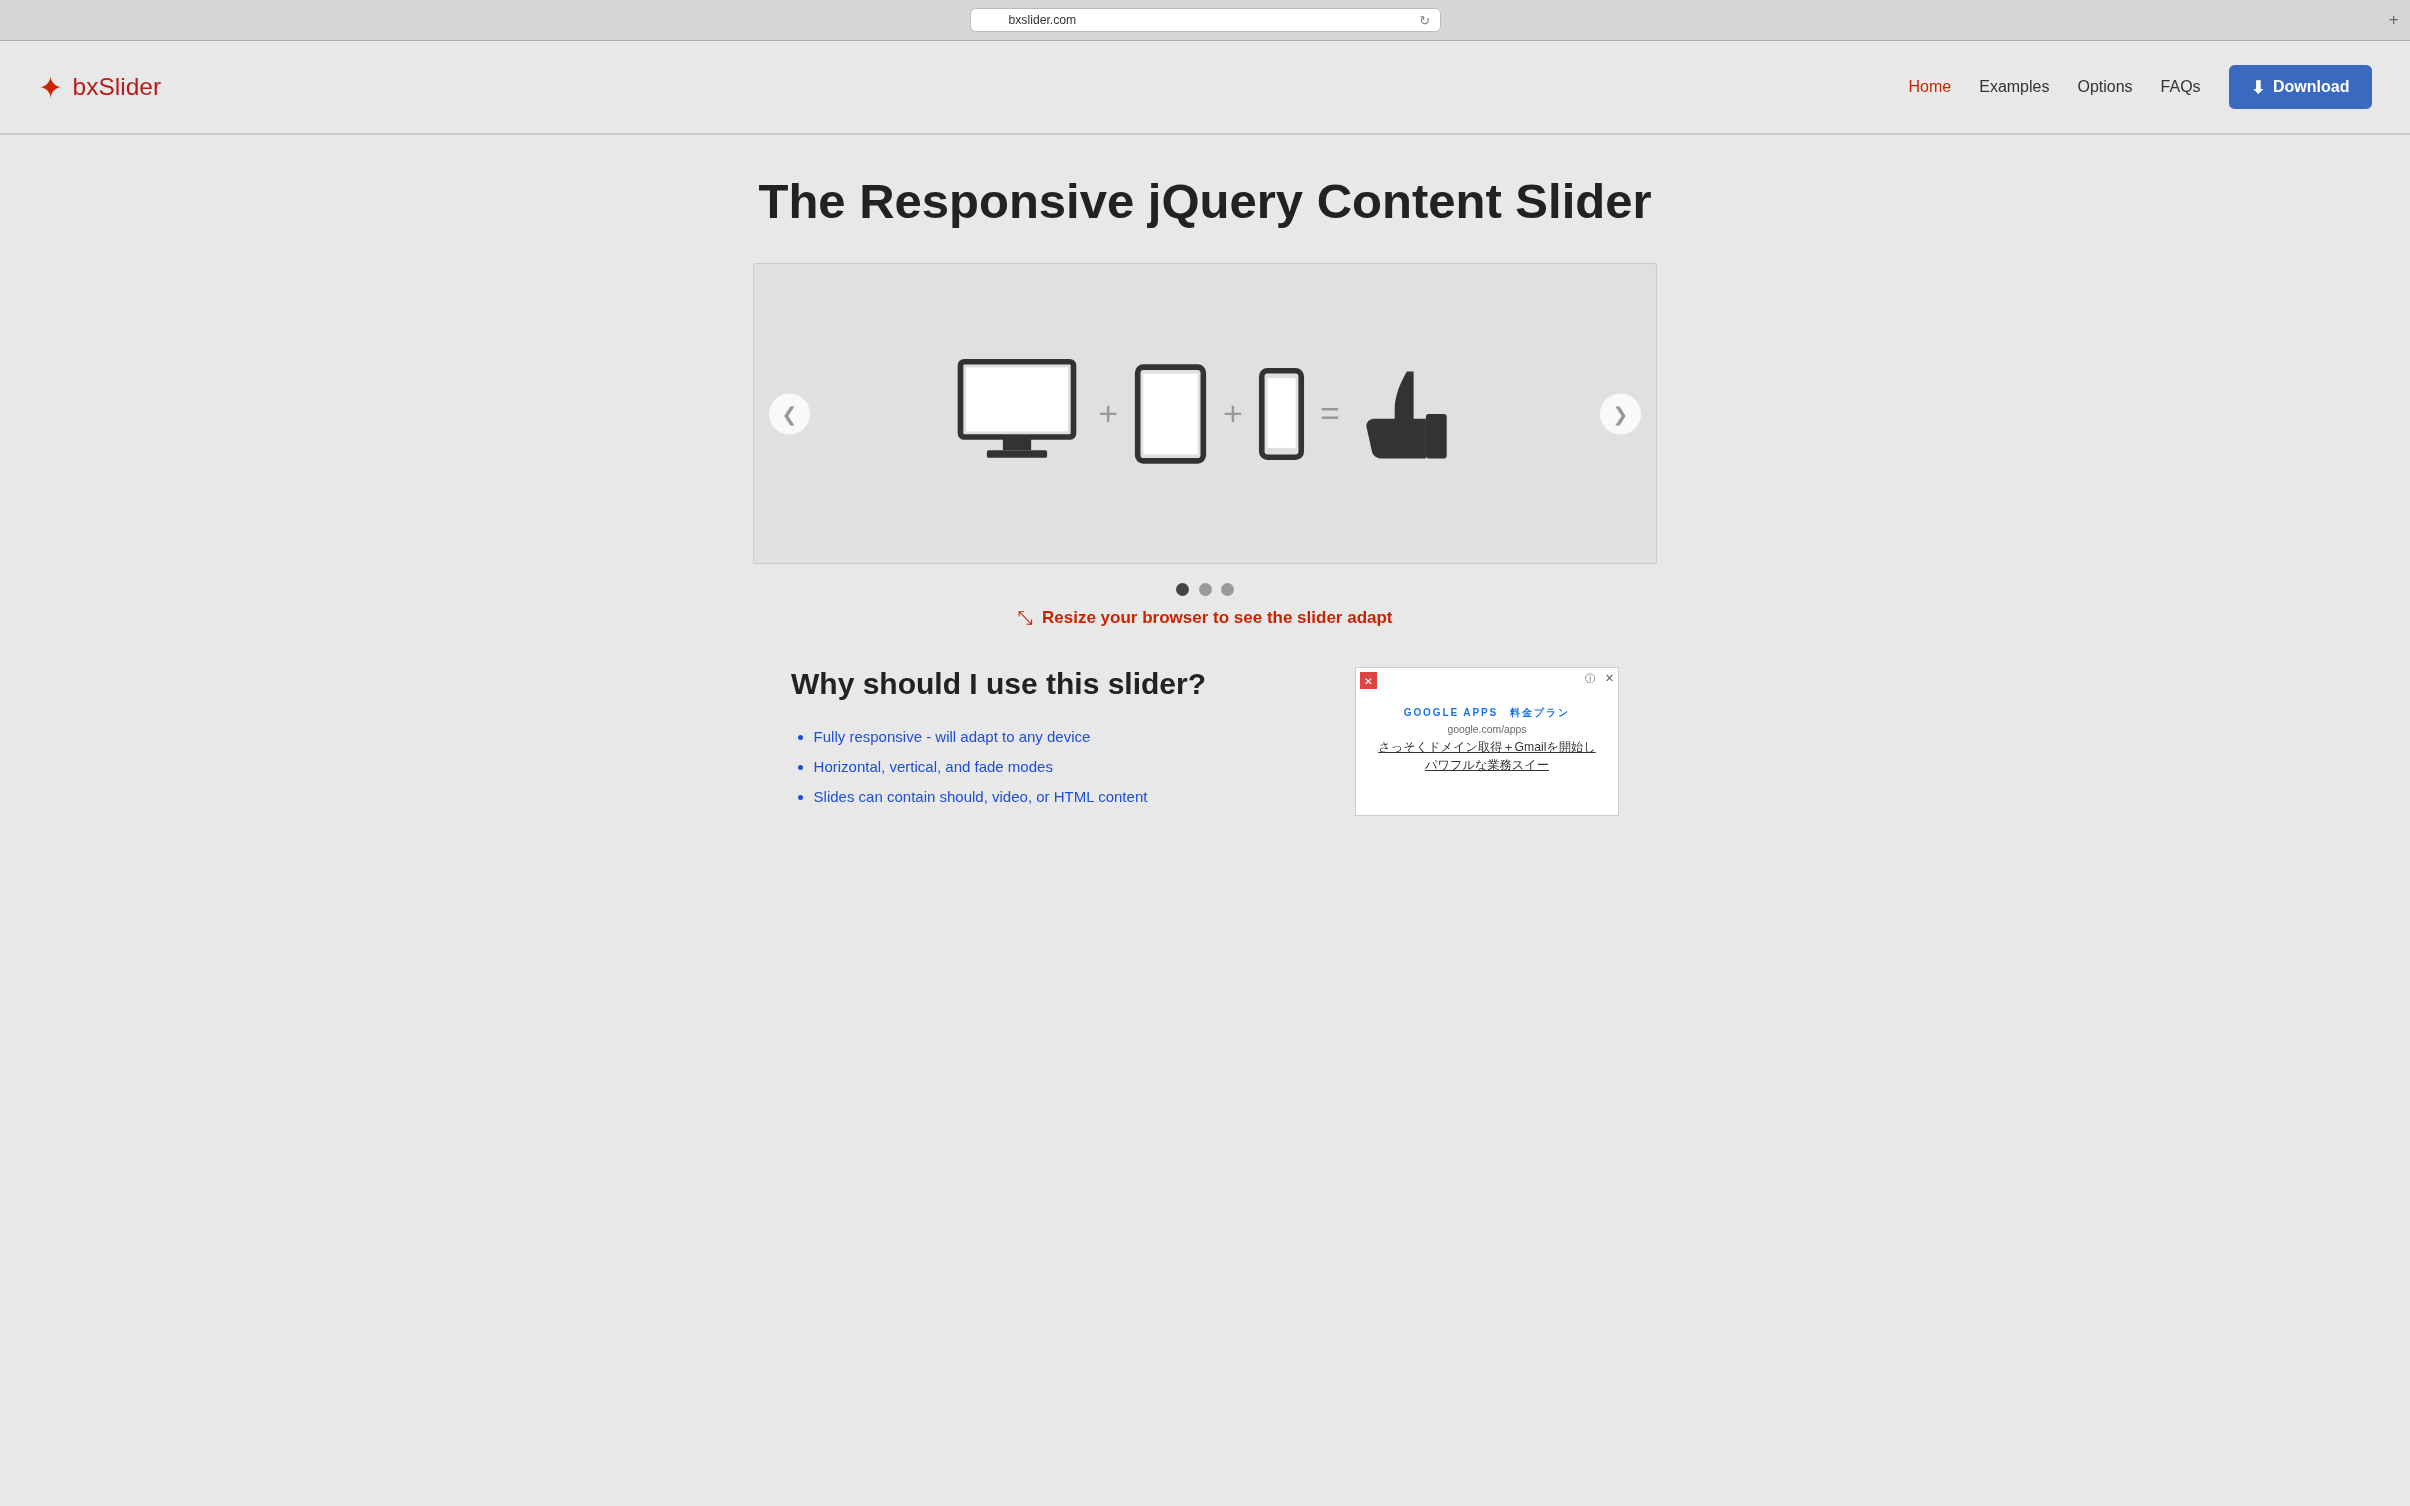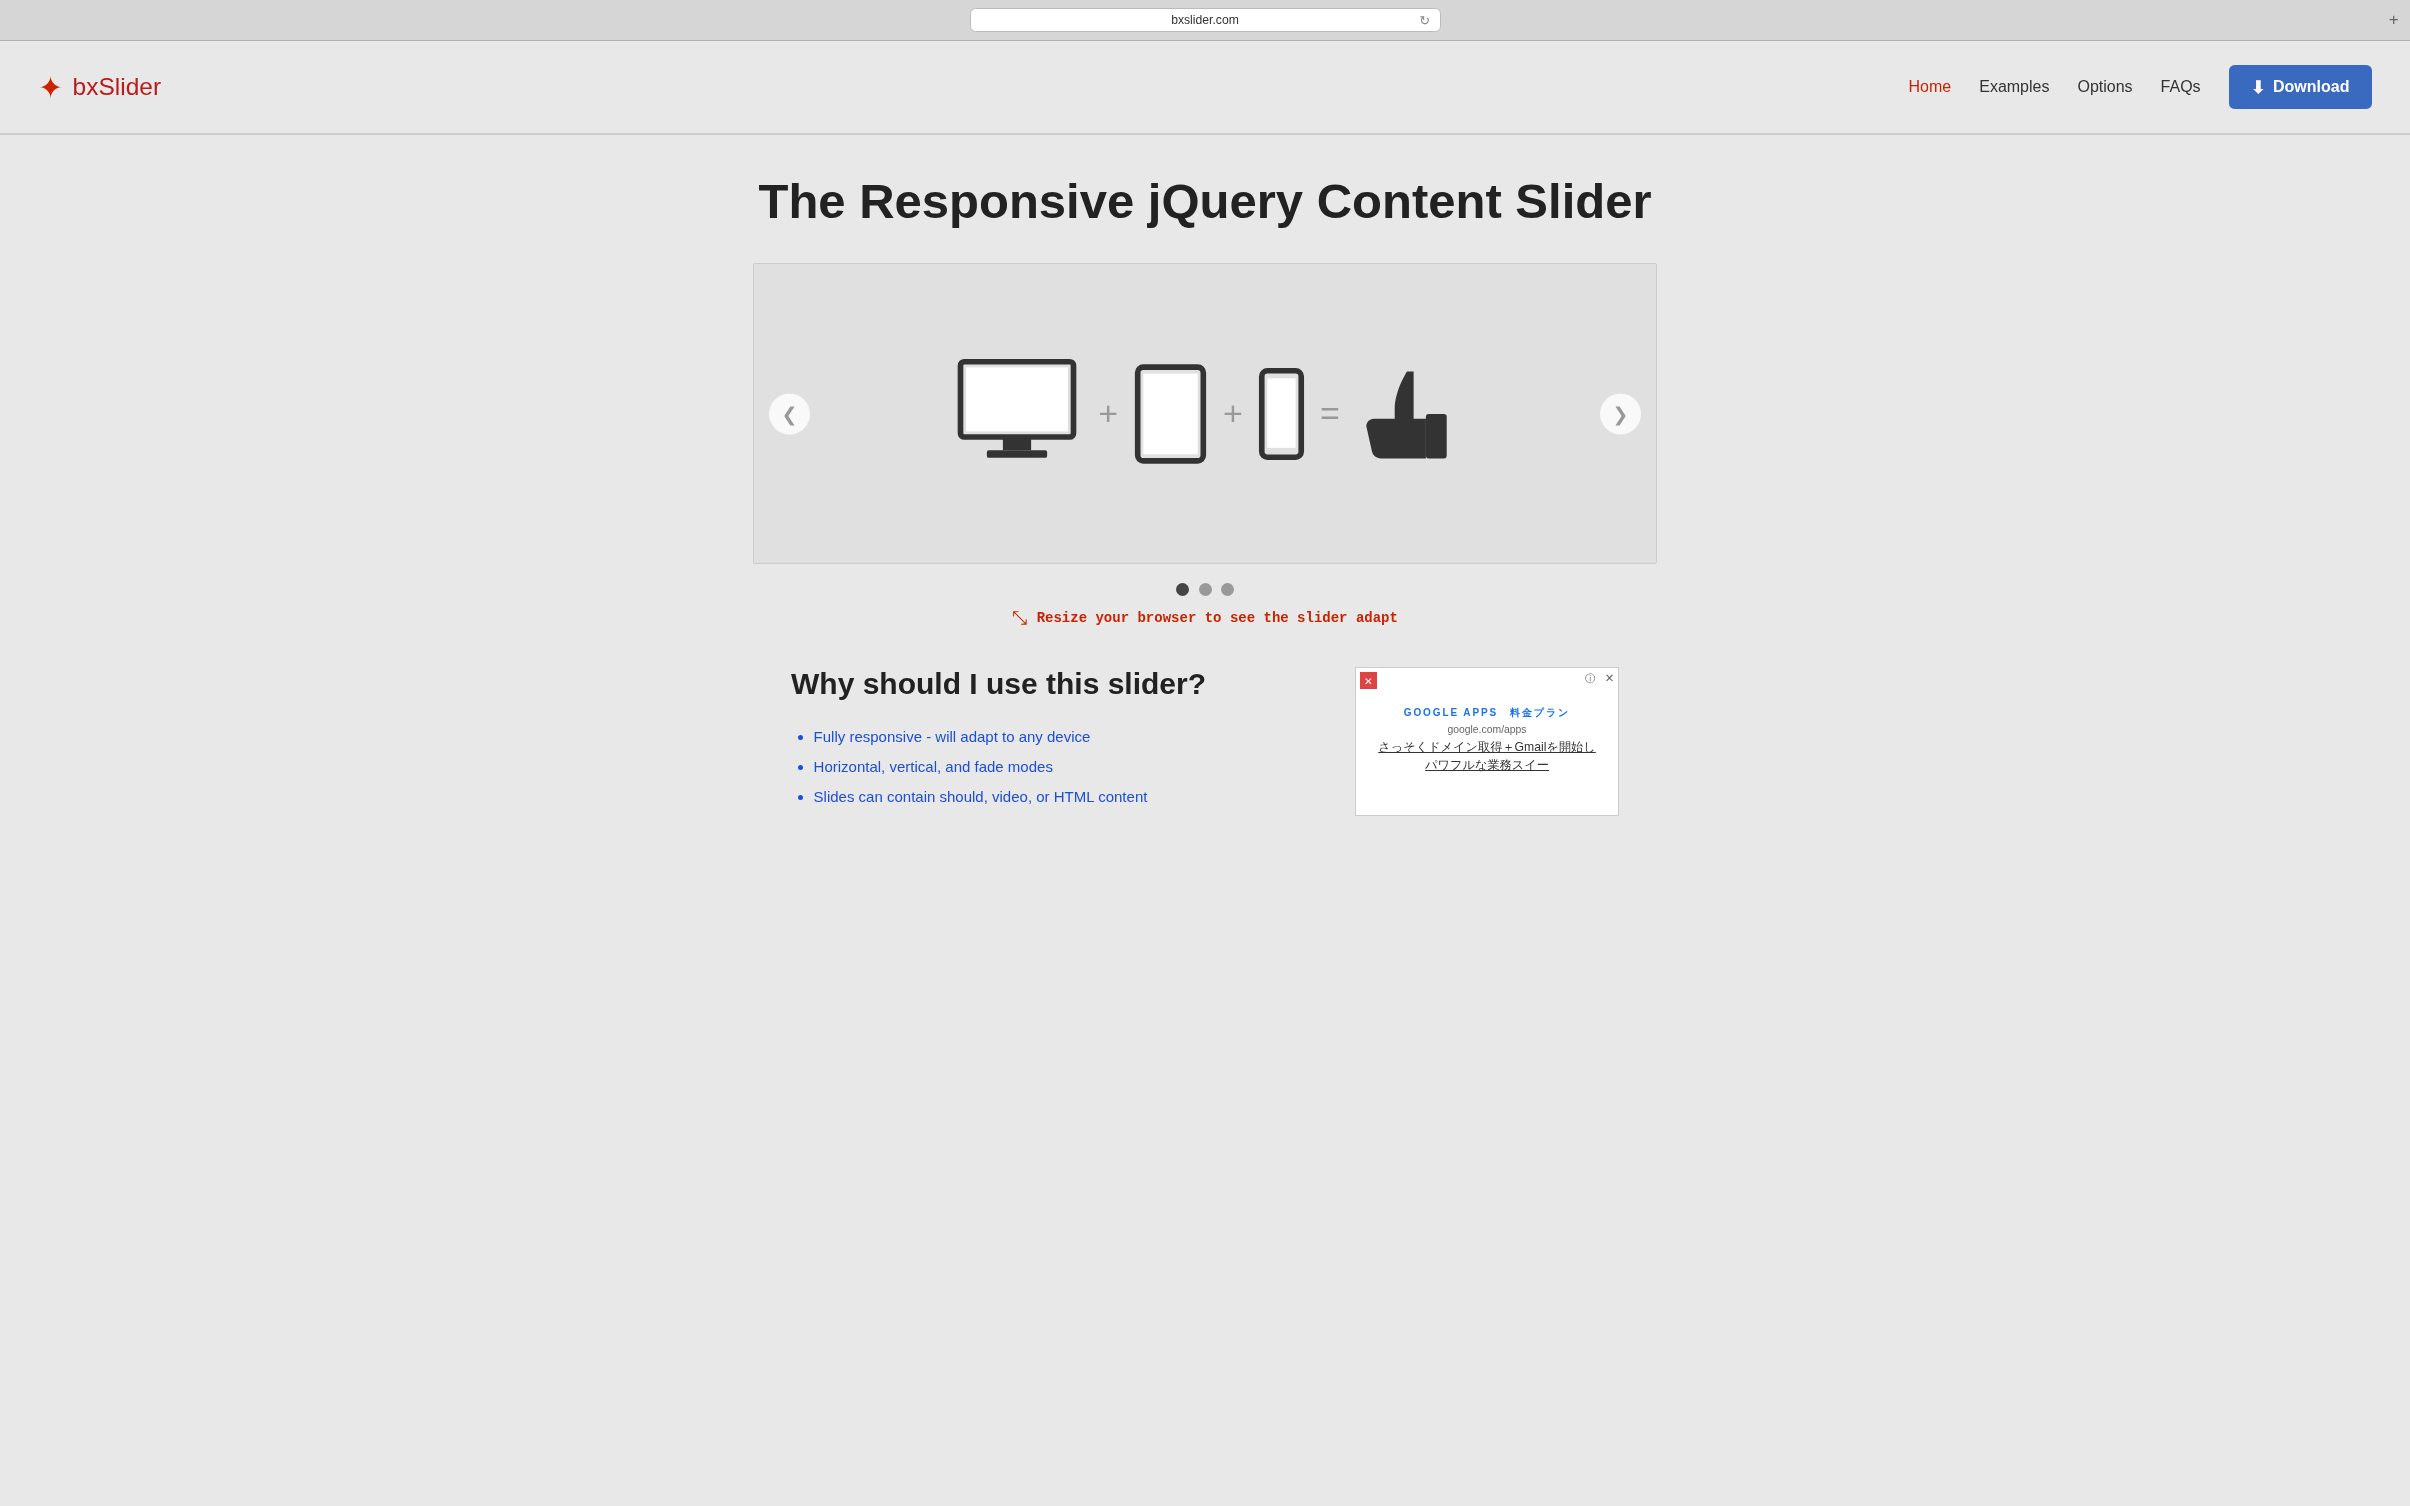--- a/index.html
+++ b/index.html
@@ -16,21 +16,21 @@
       position: relative;
       height: 41px;
     }
     .address-bar {
       background: white;
       border-radius: 5.6px;
       padding: 3.8px 38px;
       font-size: 12.2px;
       color: #333;
       width: 471px;
-      text-align: center;
+      text-align: left;
       border: 0.9px solid #bbb;
       position: relative;
     }
     .refresh-icon {
       position: absolute;
       right: 9.4px;
       top: 50%;
       transform: translateY(-50%);
       color: #888;
       font-size: 13px;
@@ -193,23 +193,22 @@
       align-items: center;
       justify-content: center;
       gap: 9.4px;
     }
     .resize-icon {
       color: #cc2200;
       font-size: 19px;
     }
     .resize-label {
       color: #cc2200;
-      font-size: 14px;
-      font-weight: bold;
-      font-family: Liberation Mono, monospace;
+      font-size: 17px;
+      font-weight: bold;
     }
 
     
     .why-section {
       max-width: 904px;
       margin: 0 auto;
       padding: 0 38px;
       display: flex;
       gap: 38px;
     }

